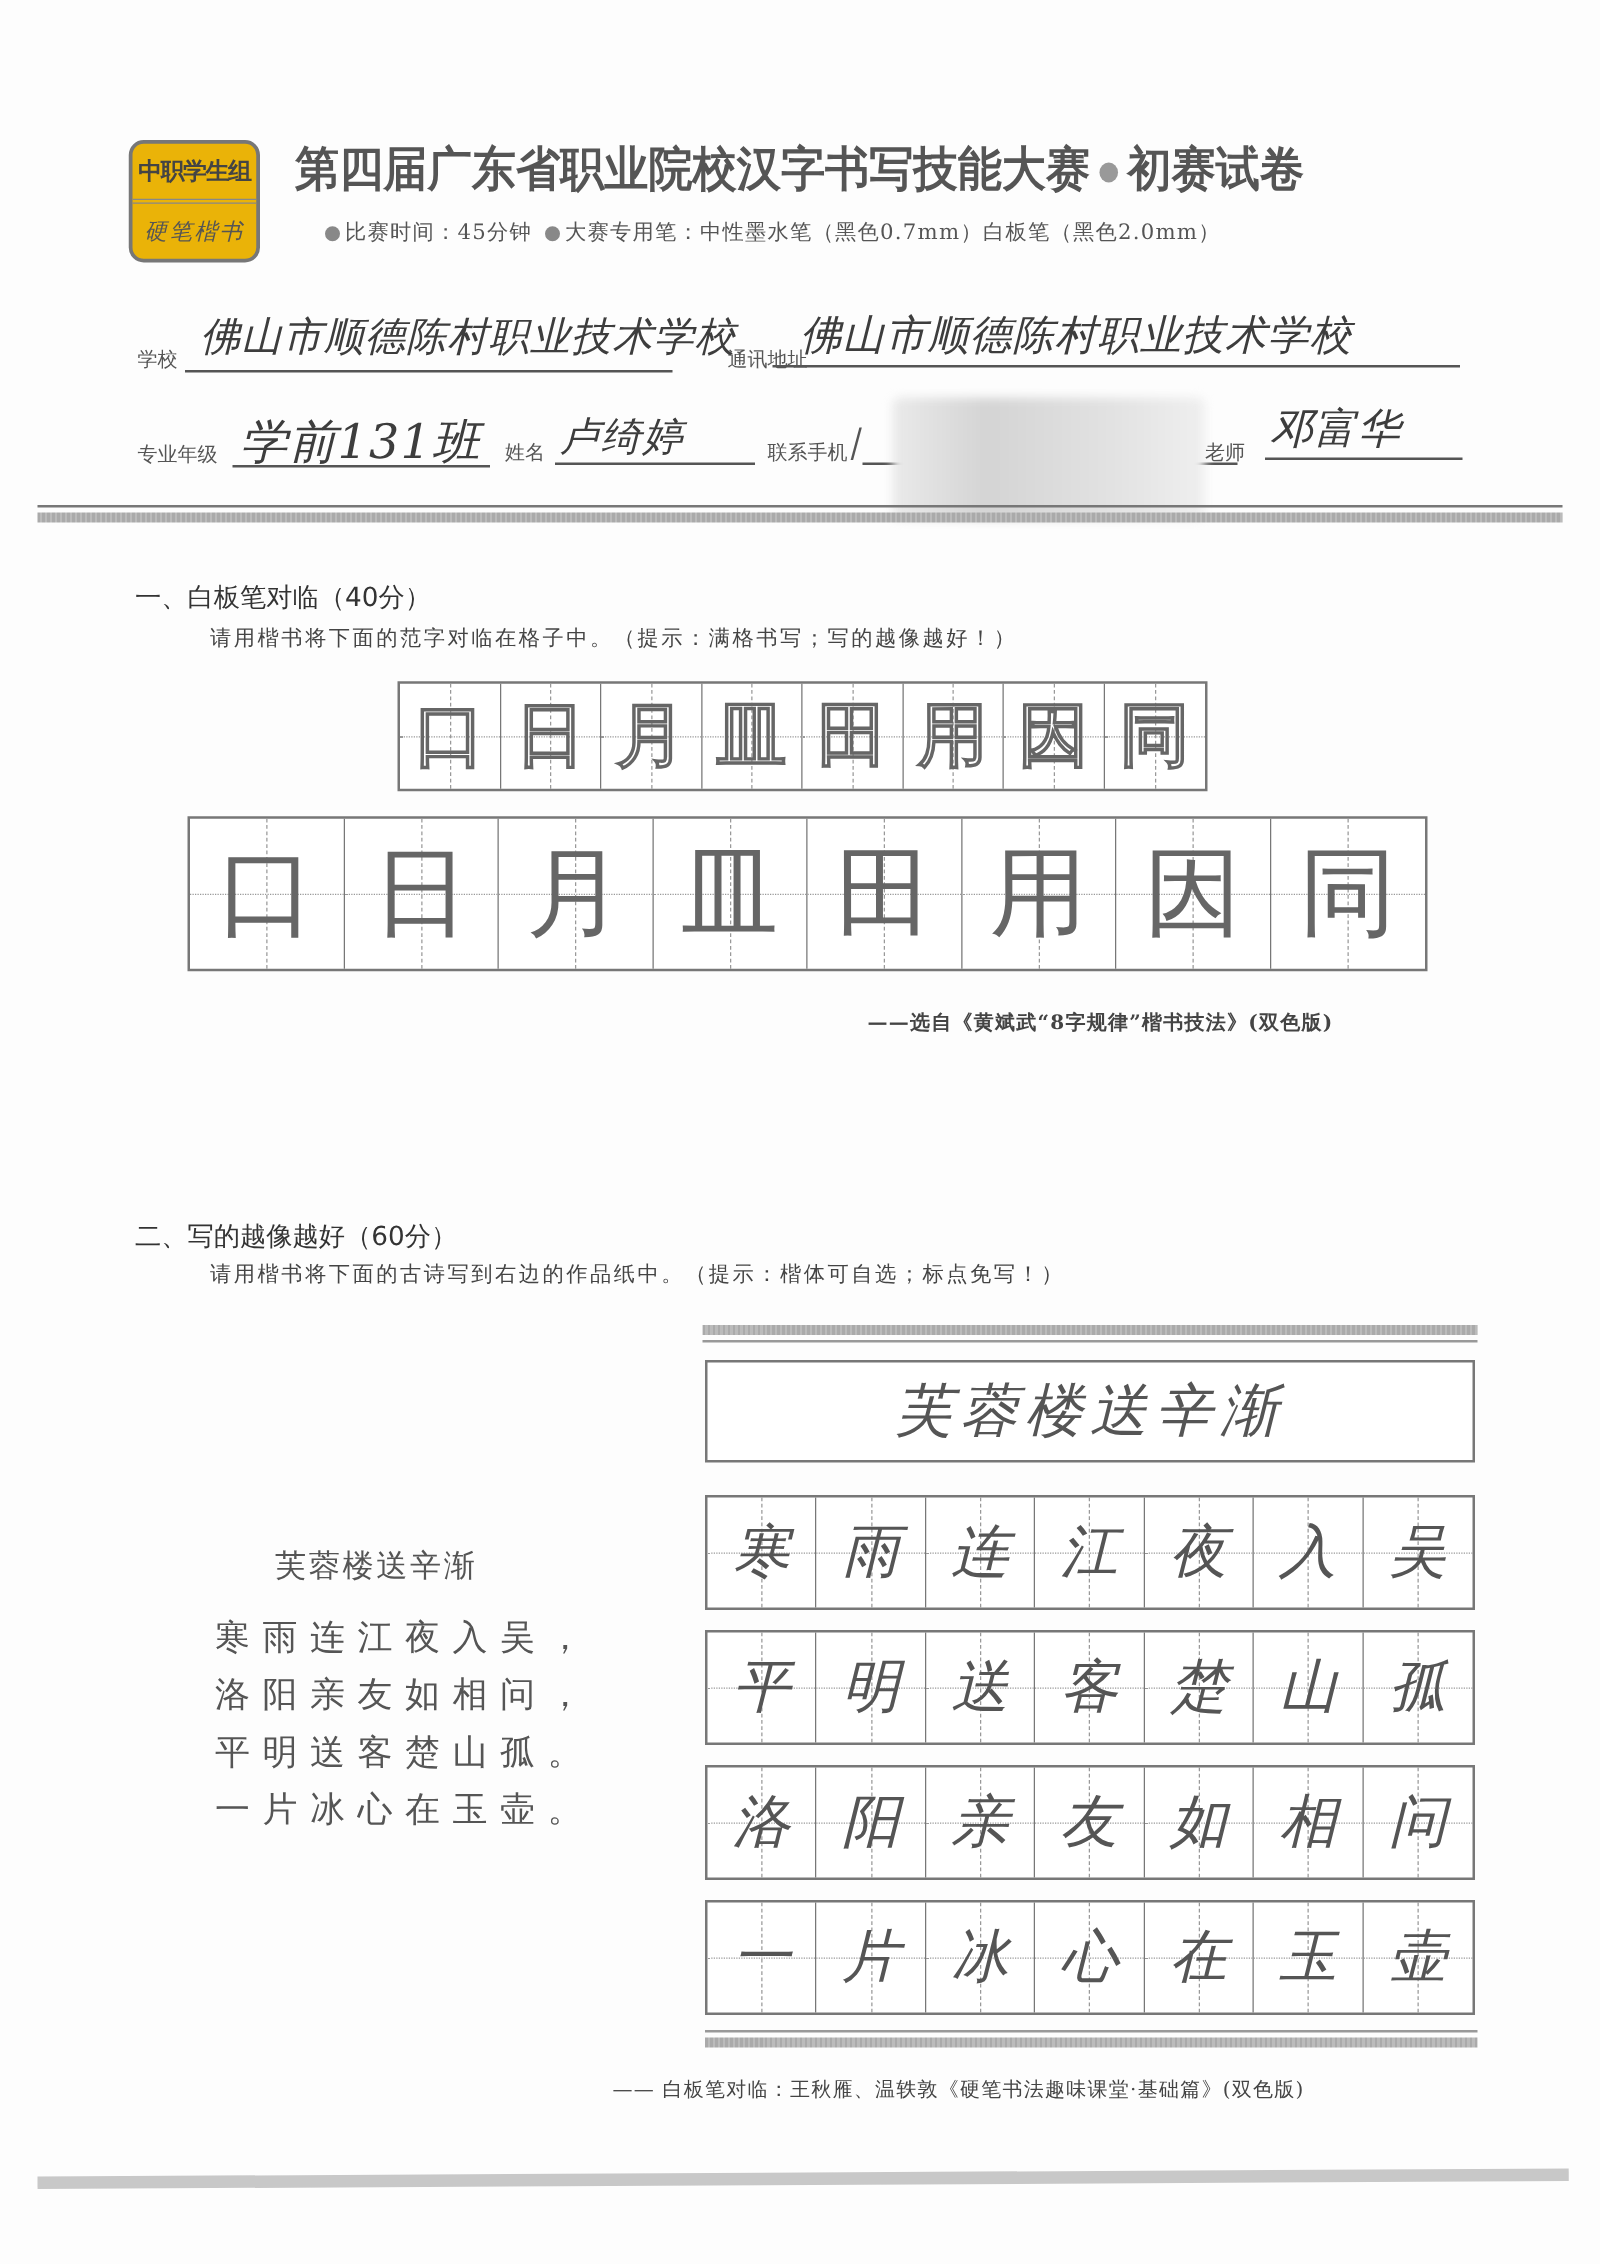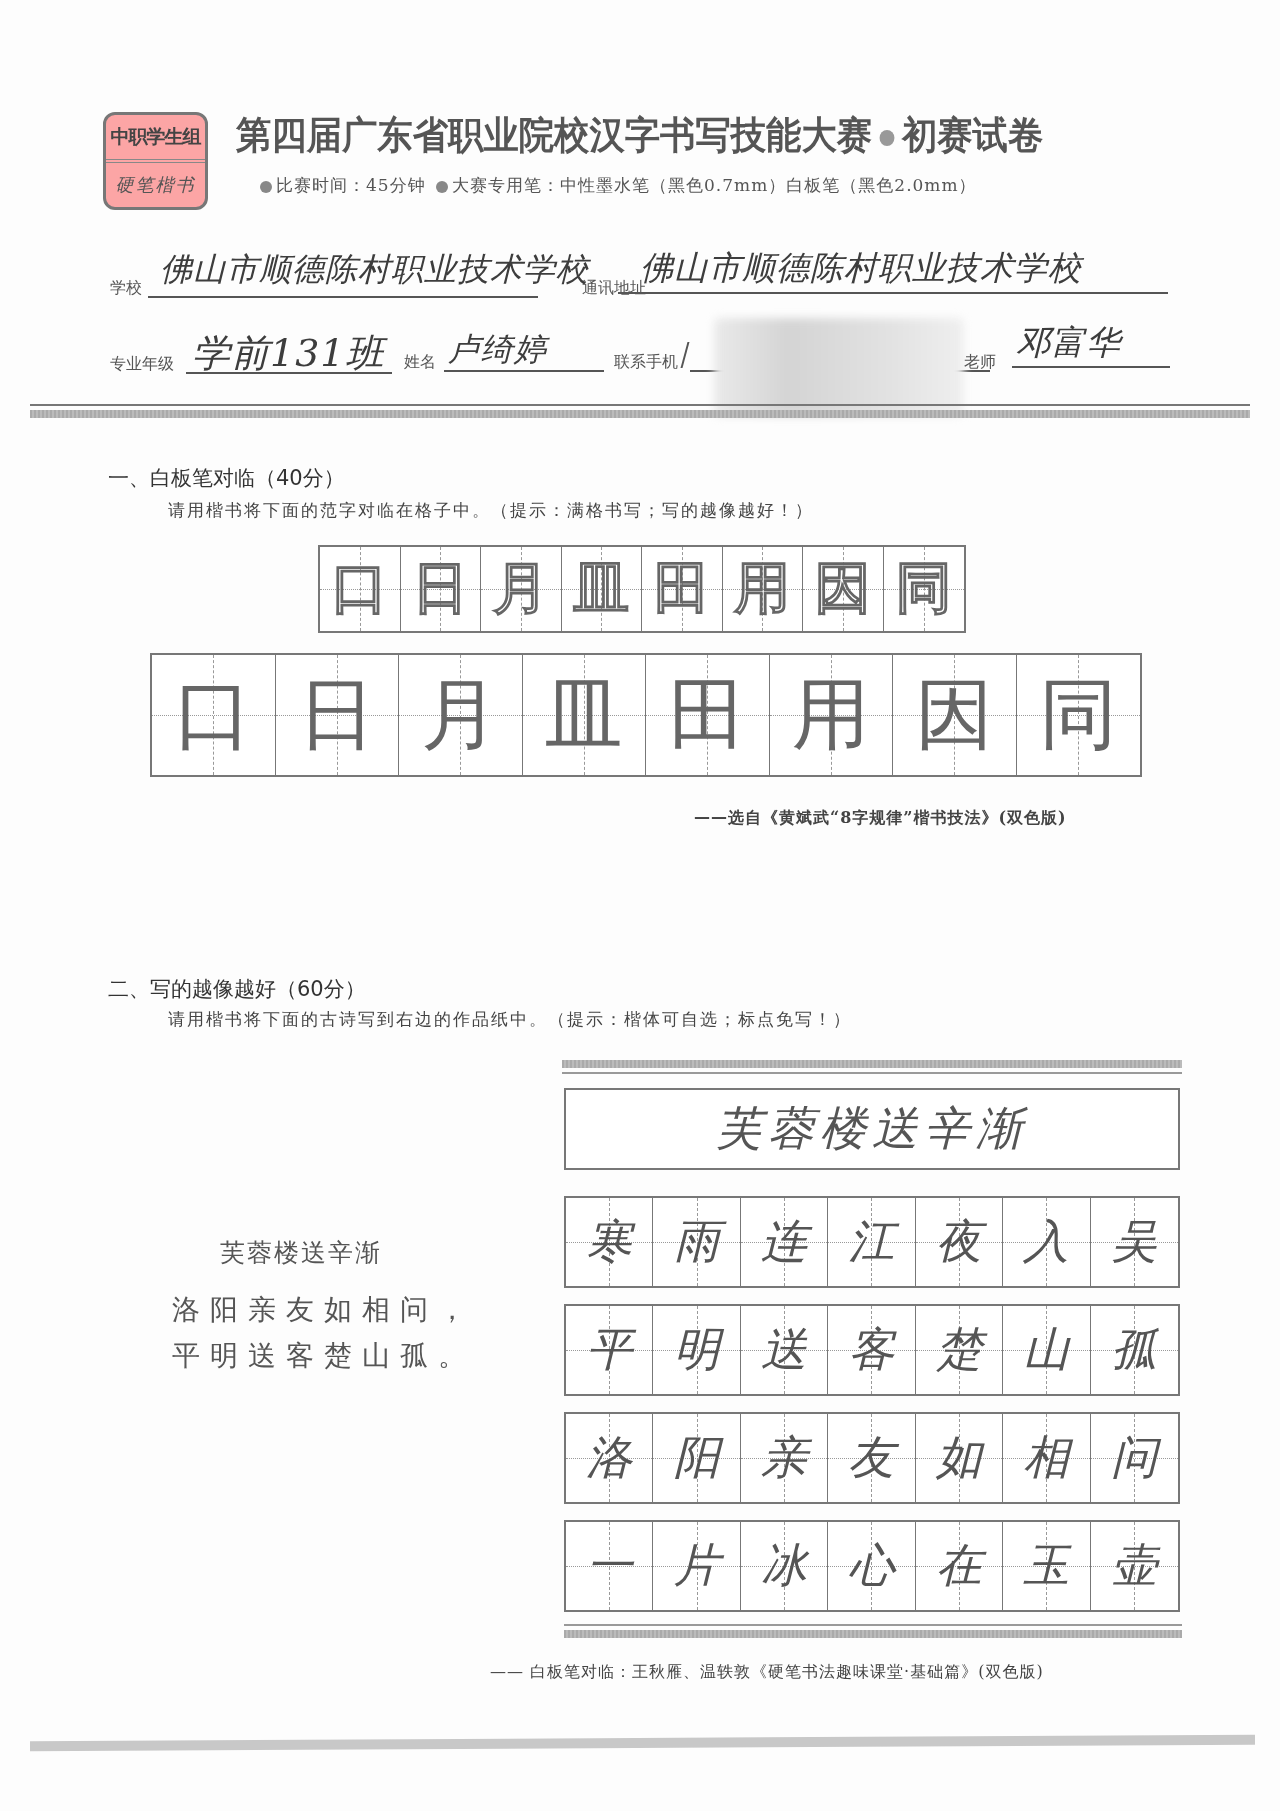--- a/index.html
+++ b/index.html
@@ -5,21 +5,21 @@
   html, body { margin: 0; padding: 0; }
   body {
     width: 1280px; height: 1811px; background: #fdfdfd; position: relative;
     font-family: "DejaVu Sans", sans-serif; color: #3a3a3a; overflow: hidden;
   }
   .abs { position: absolute; }
   
   .badge {
     left: 103px; top: 112px; width: 105px; height: 98px;
     border: 3px solid #777; border-radius: 12px; box-sizing: border-box;
-    display: flex; flex-direction: column; background: #fca5a5;
+    display: flex; flex-direction: column; background: #eab308;
   }
   .badge .top { flex: 1; display: flex; align-items: center; justify-content: center;
     font-size: 19px; font-weight: bold; color: #444; border-bottom: 4px double #888; letter-spacing: -1px; }
   .badge .bot { flex: 1; display: flex; align-items: center; justify-content: center;
     font-family: "DejaVu Serif", serif; font-size: 18px; font-style: italic; color: #555; letter-spacing: 2px; }
   .title {
     left: 236px; top: 110px; font-size: 38px; font-weight: bold; color: #555;
     letter-spacing: 0px; white-space: nowrap; transform: scaleX(0.93); transform-origin: left;
   }
   .title .dot { display: inline-block; width: 16px; height: 16px; border-radius: 50%; background: #999; margin: 0 8px; vertical-align: middle; }
@@ -149,22 +149,24 @@
     </div>
 </div>
 
 <div class="abs credit" style="left:694px; top:808px;font-weight:bold;">——选自《黄斌武“8字规律”楷书技法》(双色版)</div>
 
 <div class="abs sec-h" style="left:108px; top:975px;">二、写的越像越好（60分）</div>
 <div class="abs sec-p" style="left:168px; top:1008px;">请用楷书将下面的古诗写到右边的作品纸中。（提示：楷体可自选；标点免写！）</div>
 
 <div class="abs poem-src" style="left:172px; top:1236px;">
   <div class="pt" style="margin-left:48px; margin-bottom:18px;">芙蓉楼送辛渐</div>
+  <div class="pl">寒雨连江夜入吴，</div>
   <div class="pl">洛阳亲友如相问，</div>
   <div class="pl">平明送客楚山孤。</div>
+  <div class="pl">一片冰心在玉壶。</div>
 </div>
 
 <div class="abs rule-thick" style="left:562px; top:1060px; width:620px;"></div>
 <div class="abs rule-thin" style="left:562px; top:1072px; width:620px; background:#999;"></div>
 
 <div class="abs poem-title-box" style="left:564px; top:1088px; width:616px; height:82px;">芙蓉楼送辛渐</div>
 
 <div class="abs grid poem-grid" style="left:564px; top:1196px; width:616px; height:92px;">
   <div class="cell" style="width:88px">
       <span>寒</span>

